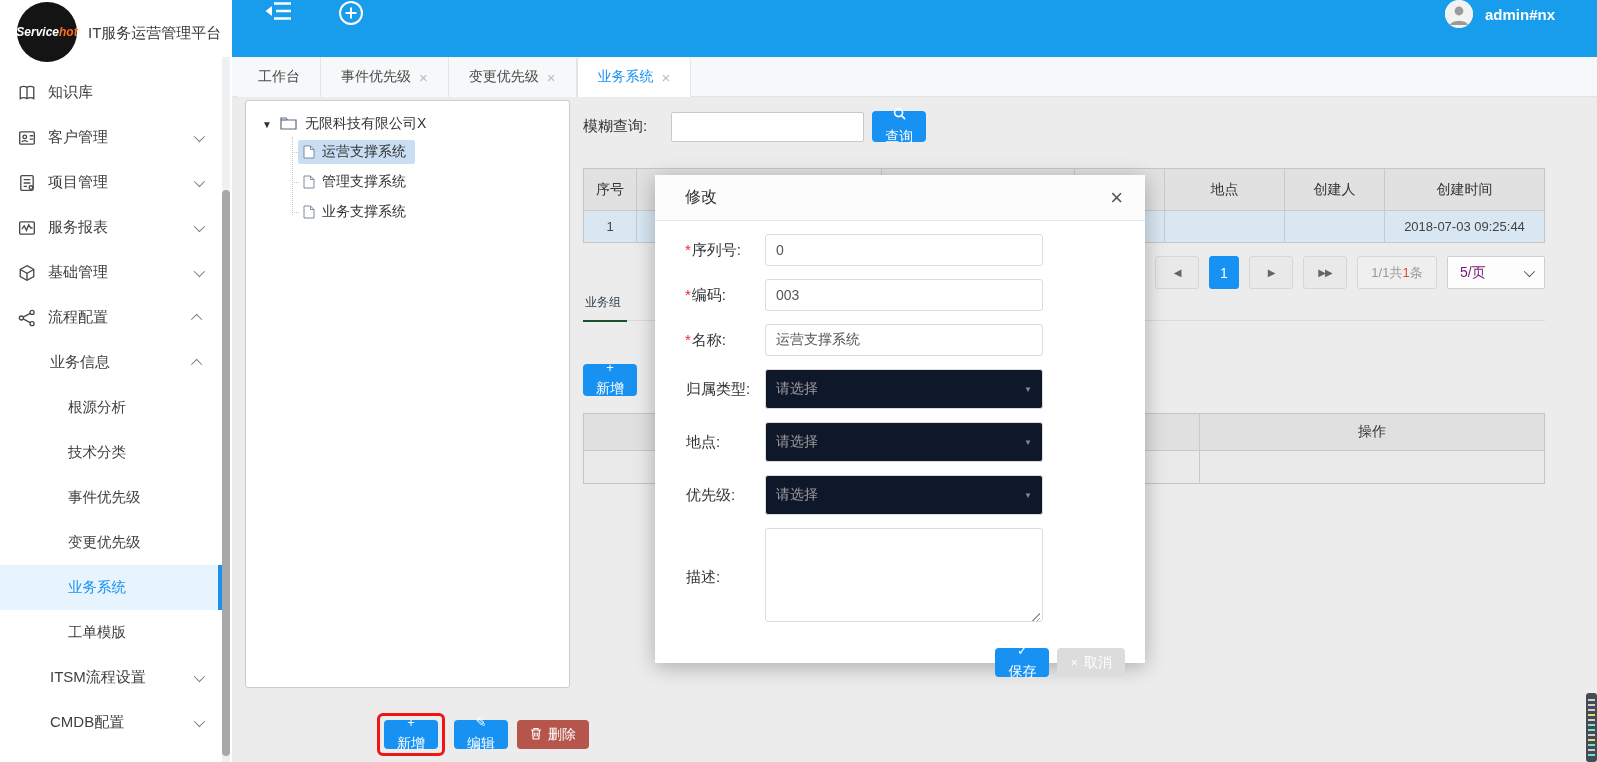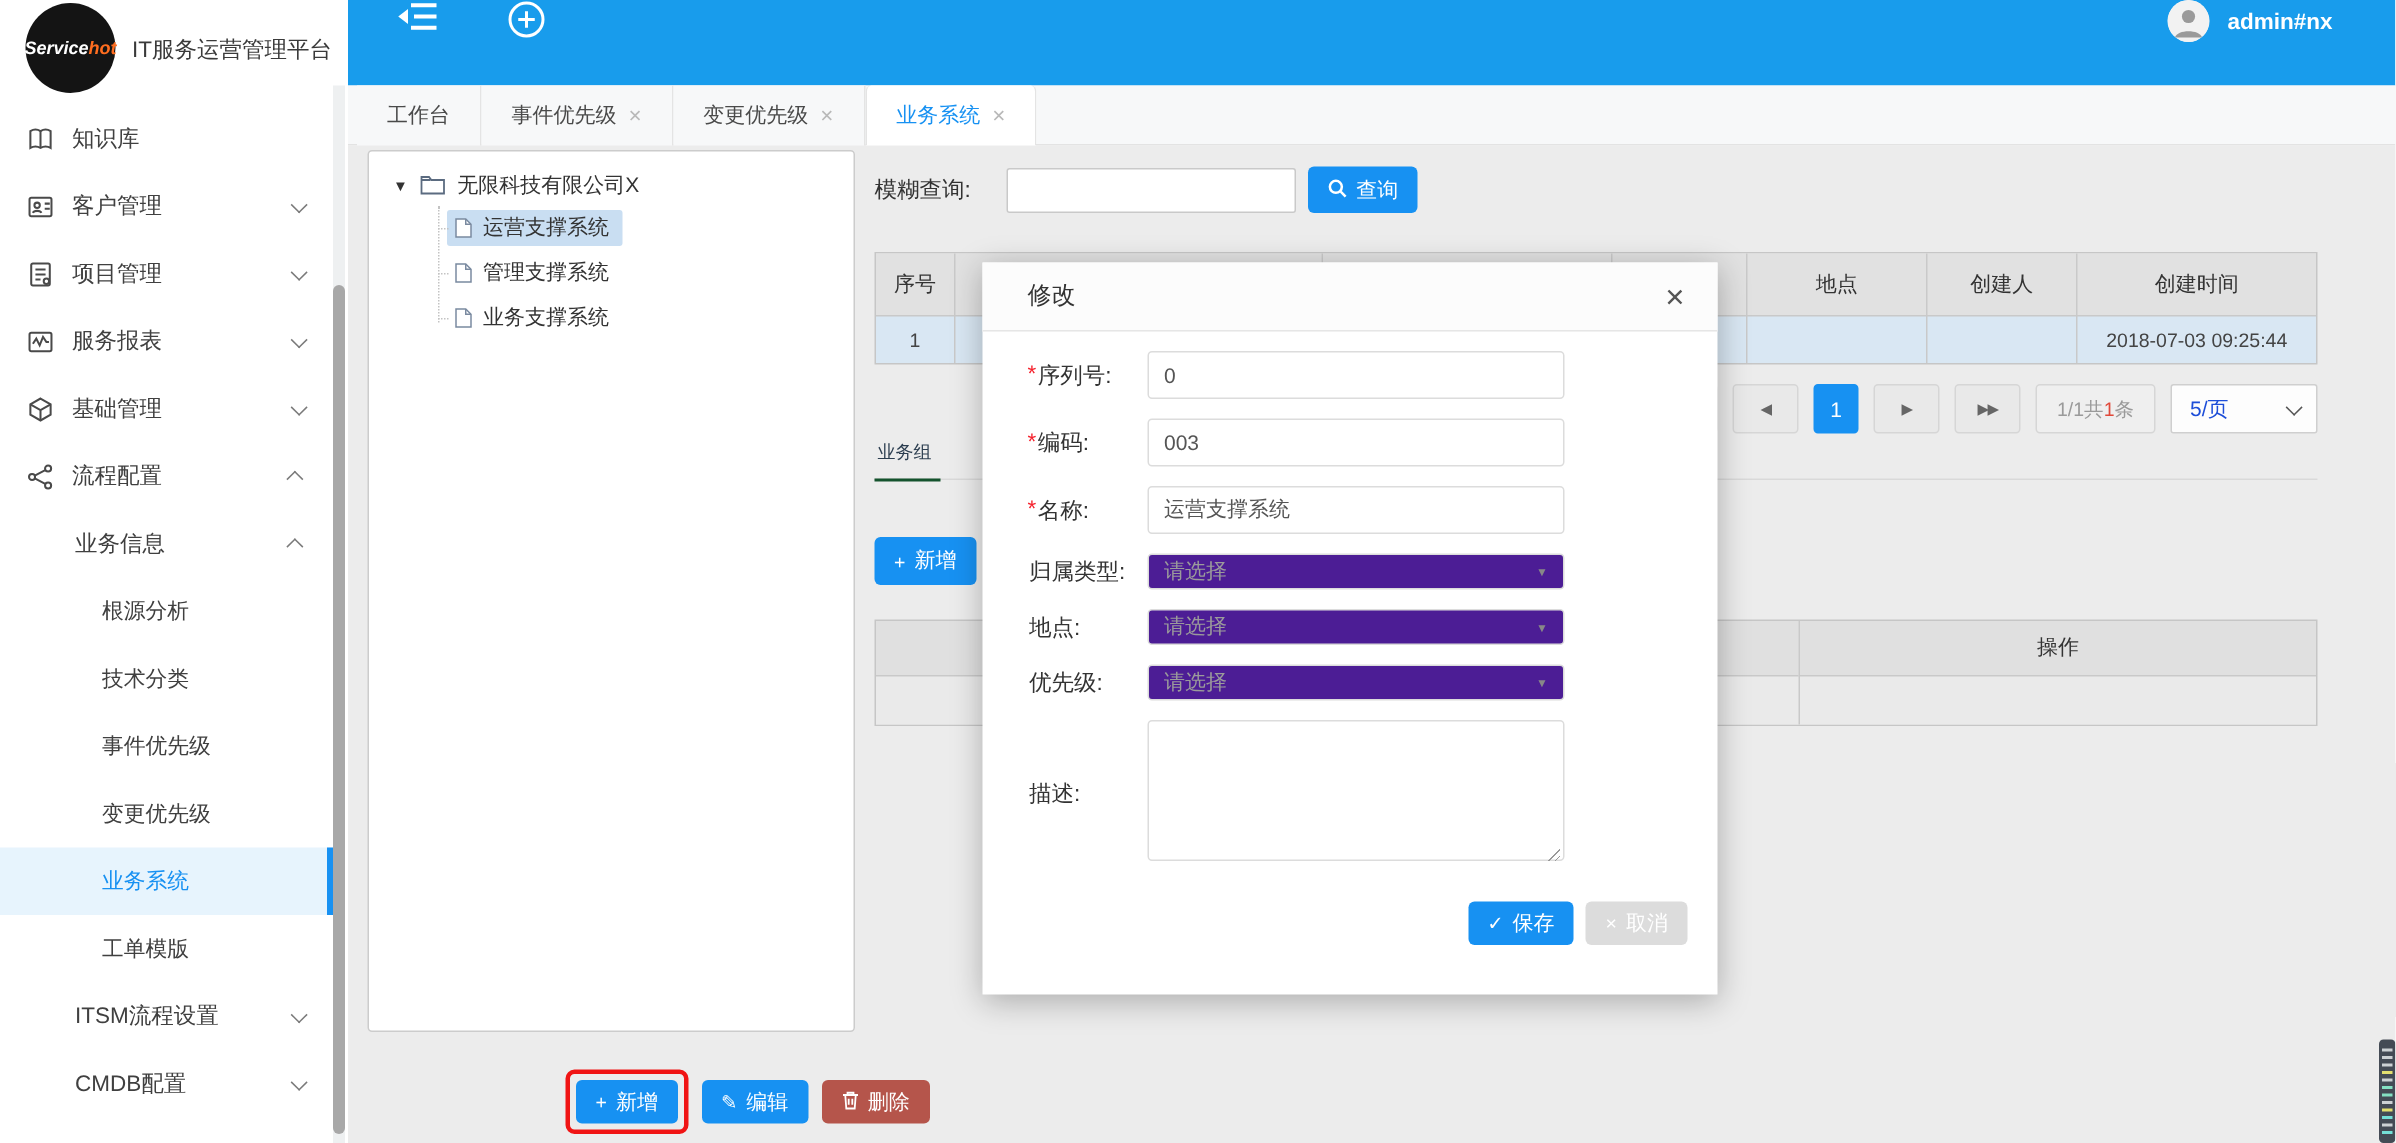--- a/index.html
+++ b/index.html
@@ -58,21 +58,21 @@
   .tree-node { display:flex; align-items:center; height:30px; padding-left:52px; position:relative; cursor:pointer; }
   .tree-node::before { content:""; position:absolute; left:46px; top:15px; width:7px; border-top:1px dotted #c3c3c3; }
   .node-box { display:flex; align-items:center; gap:7px; padding:3px 9px 3px 5px; border-radius:2px; font-size:14px; color:#333; }
   .tree-node.selected .node-box { background:#c9def2; }
 
   
   .tactions { position:absolute; left:377px; top:713px; display:flex; align-items:center; gap:9px; z-index:2; }
   .hl { border:3px solid #F01414; border-radius:6px; padding:4px; display:inline-flex; }
   .btn { display:inline-flex; align-items:center; justify-content:center; gap:6px; border:none; border-radius:4px;
     color:#fff; font-size:14px; height:29px; padding:0 13px; cursor:pointer; font-family:inherit; }
-  .btn.blue { background:#1791F2; }
+  .btn.blue { background:#1791F2;flex-direction:column; }
   .btn.red { background:#B5554B; }
   .bicon { font-style:normal; font-size:13px; line-height:1; }
 
   
   .search { position:absolute; left:583px; top:111px; display:flex; align-items:center; z-index:2; }
   .search-label { font-size:15px; color:#333; margin-right:24px; }
   .search-input { width:193px; height:30px; border:1px solid #c9c9c9; border-radius:2px; background:#fff; padding:0 8px; font-size:14px; }
   .search .btn { margin-left:8px; height:31px; }
 
   
@@ -86,21 +86,21 @@
 
   
   .pager { position:absolute; left:583px; top:256px; width:962px; display:flex; justify-content:flex-end; align-items:center; gap:10px; z-index:1; }
   .pg-btn { width:44px; height:33px; border:1px solid #d6d6d6; background:#e9e9e9; border-radius:3px; color:#666;
     font-size:10px; letter-spacing:-1px; cursor:pointer; }
   .pg-btn.active { width:30px; background:#1791F2; border-color:#1791F2; color:#fff; font-size:14px; letter-spacing:0; }
   .pg-summary { width:80px; height:33px; border:1px solid #d6d6d6; background:#efefef; border-radius:3px; color:#9a9a9a;
     font-size:13px; display:flex; align-items:center; justify-content:center; }
   .pg-summary .red { color:#e0493a; }
   .pg-size { width:98px; height:33px; border:1px solid #cfcfcf; background:#fdfdfd; border-radius:2px; display:flex;
-    align-items:center; justify-content:space-between; padding:0 12px; font-size:14px; color:#1d4ed8; cursor:pointer; }
+    align-items:center; justify-content:space-between; padding:0 12px; font-size:14px; color:#701a75; cursor:pointer; }
   .pg-size .chev { border-color:#555; }
 
   
   .gtabs { position:absolute; left:583px; top:292px; width:962px; border-bottom:1px solid #d9d9d9; z-index:1; }
   .gtab { display:inline-block; font-size:12px; color:#2c3e50; padding:0 6px 9px 2px; border-bottom:2px solid #14532d;
     margin-bottom:-2px; cursor:pointer; }
   .gadd { position:absolute; left:583px; top:358px; z-index:1; }
   .gadd .btn { height:32px; }
 
   
@@ -114,21 +114,21 @@
     box-shadow:0 4px 20px rgba(0,0,0,.28); z-index:50; }
   .m-head { height:46px; display:flex; align-items:center; justify-content:space-between;
     padding:0 22px 0 30px; border-bottom:1px solid #e6e6e6; background:#fcfcfc; }
   .m-title { font-size:16px; color:#333;text-align:center; }
   .m-close { font-size:22px; color:#555; cursor:pointer; line-height:1; }
   .m-body { padding-top:13px; }
   .m-row { display:flex; align-items:center; margin-bottom:13px; }
   .m-label { width:110px; padding-left:30px; font-size:15px; color:#333; display:flex; }
   .req { color:#f5222d; font-style:normal; margin-right:1px; min-width:0; }
   .m-input { width:278px; height:32px; border:1px solid #dcdcdc; border-radius:3px; padding:0 10px; font-size:14px; color:#555; }
-  .m-select { width:278px; height:24px; border:1px solid #dcdcdc; border-radius:3px; background:#4c1d95; display:flex;
+  .m-select { width:278px; height:40px; border:1px solid #dcdcdc; border-radius:3px; background:#0f172a; display:flex;
     align-items:center; justify-content:space-between; padding:0 10px; font-size:14px; color:#9b9b9b; cursor:pointer; }
   .sel-caret { font-size:8px; color:#888; }
   .ta-wrap { position:relative; }
   .m-textarea { width:278px; height:94px; border:1px solid #dcdcdc; border-radius:3px; resize:none; font-family:inherit; padding:6px 8px; }
   .grip { position:absolute; right:3px; bottom:5px; width:9px; height:9px;
     background:linear-gradient(135deg, transparent 0 55%, #999 55% 62%, transparent 62% 78%, #999 78% 85%, transparent 85%); }
   .m-foot { display:flex; justify-content:flex-end; gap:8px; padding:9px 20px 0 0; }
   .btn.cancel { background:#dcdcdc; color:#fff; }
 
   

